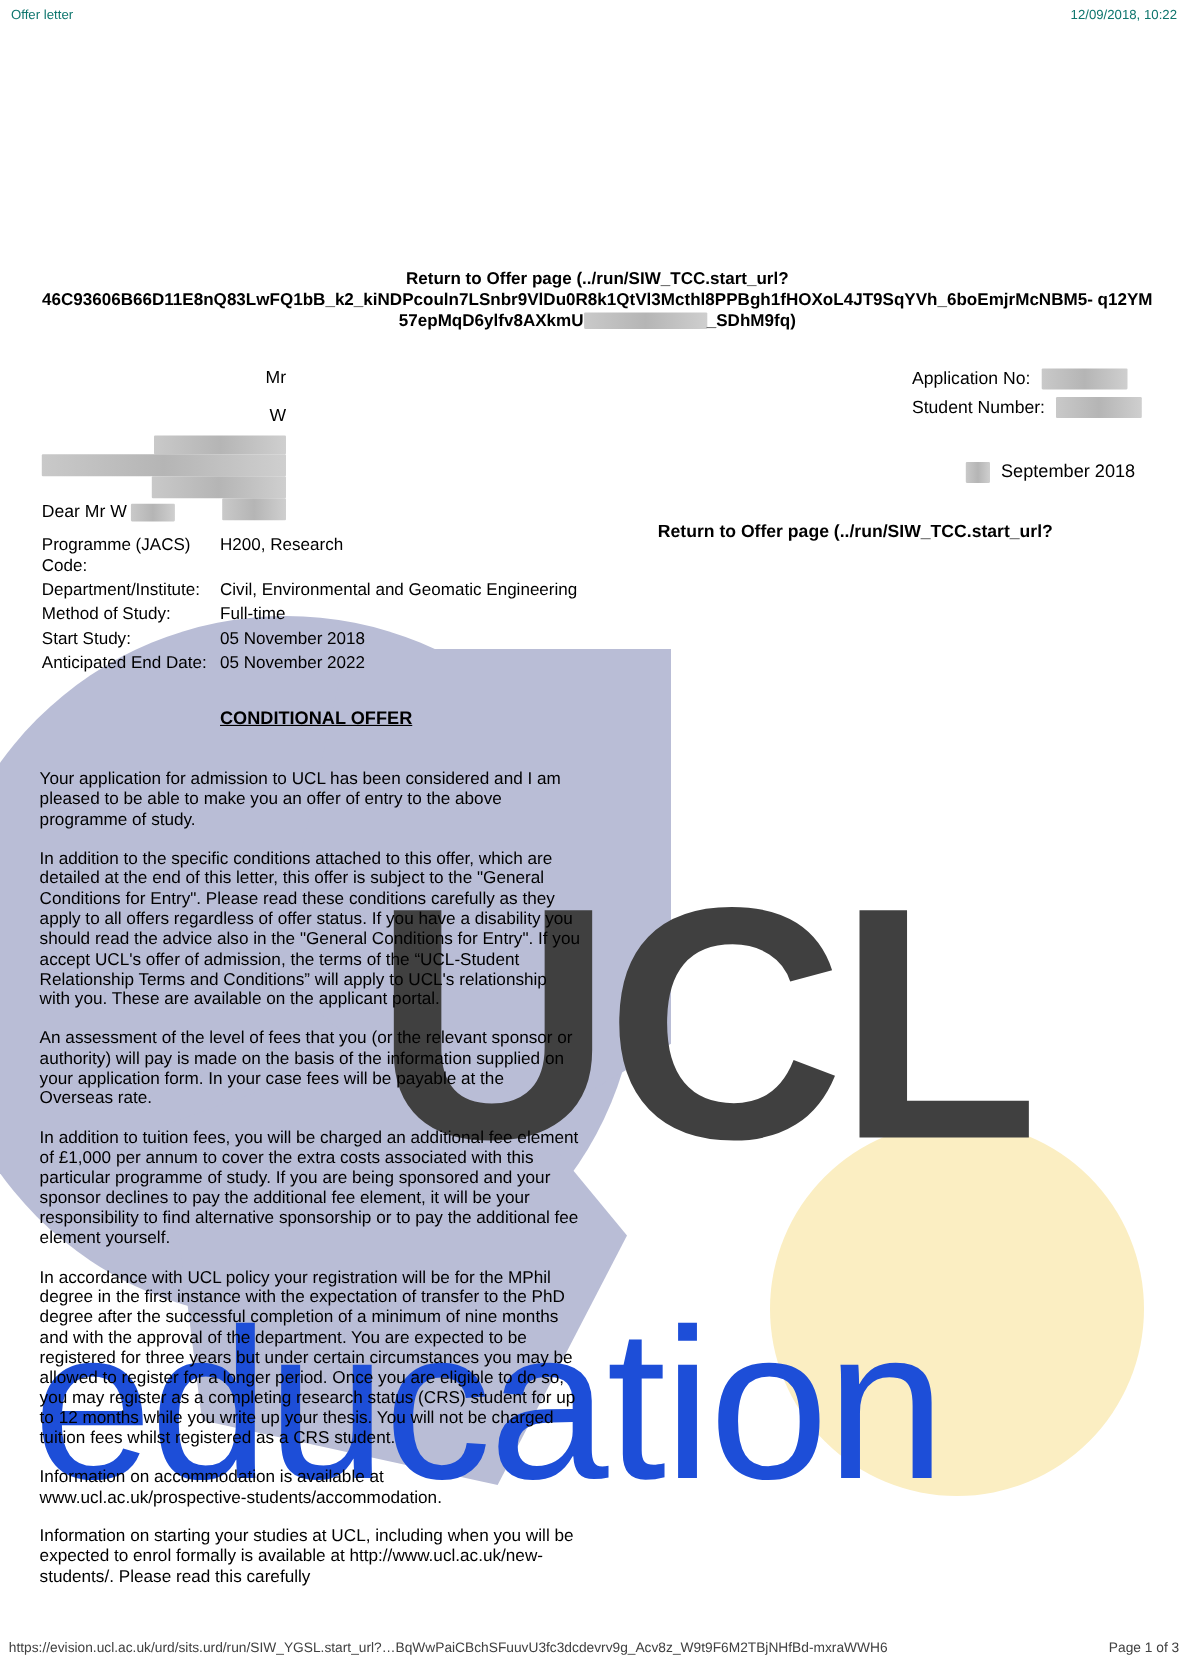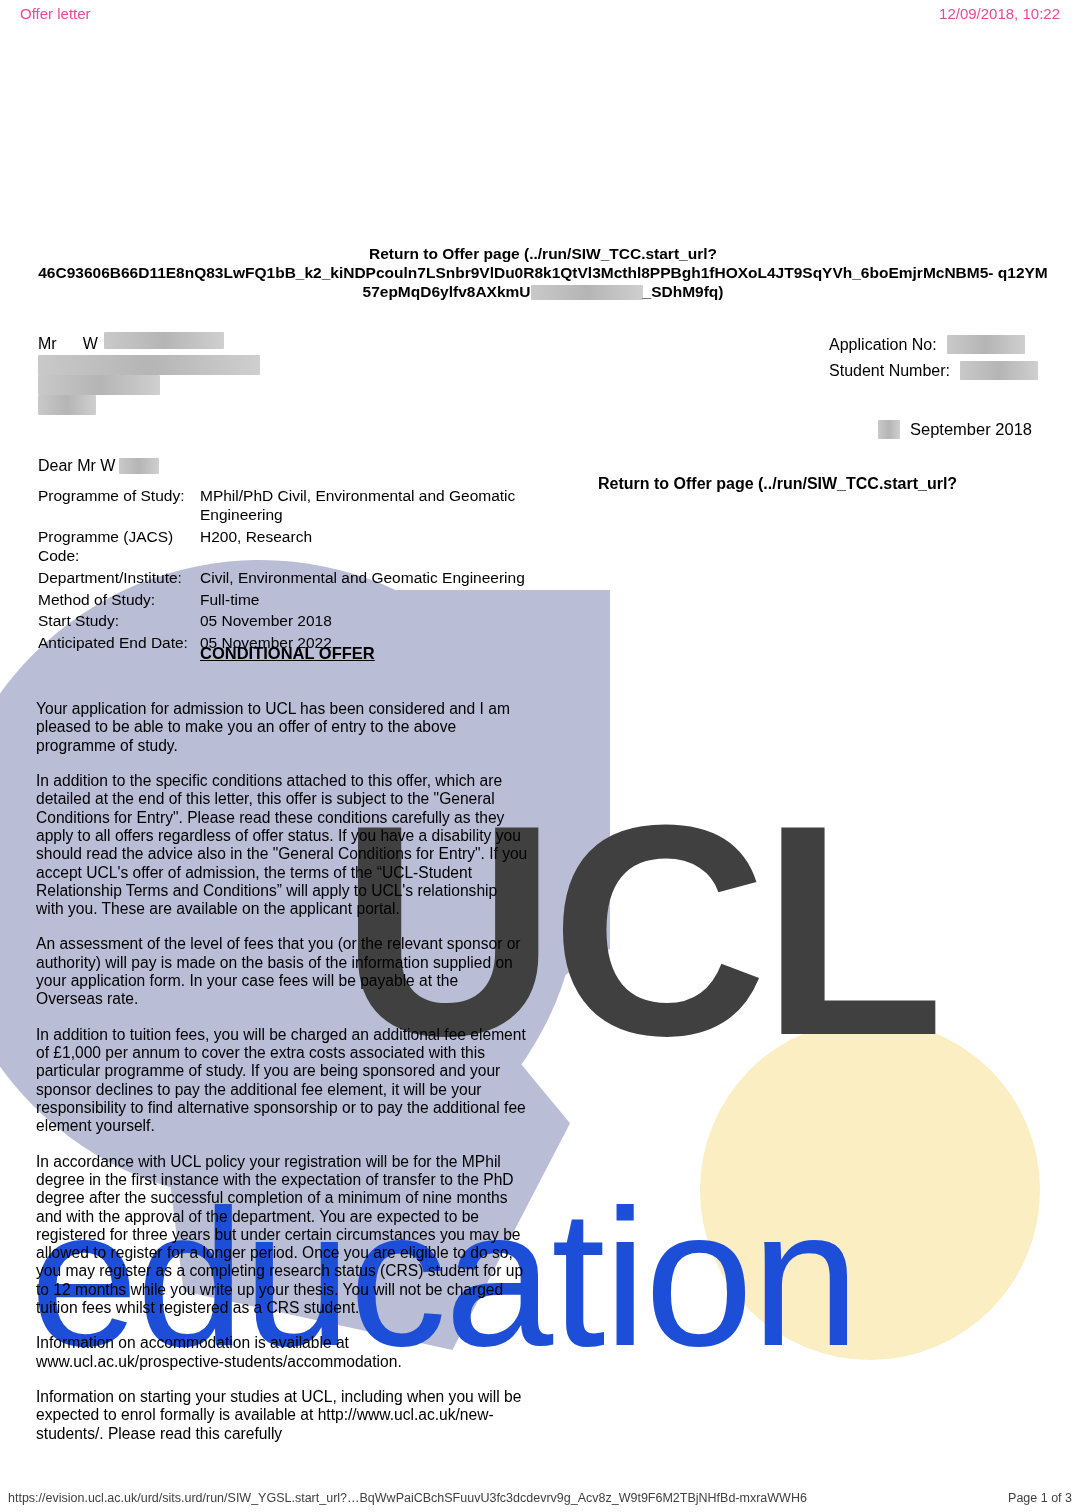--- a/index.html
+++ b/index.html
@@ -15,23 +15,23 @@
   }
 
   
   .print-header {
     position: absolute;
     top: 0; left: 0; right: 0;
     height: 26px;
     display: flex;
     align-items: center;
     justify-content: space-between;
-    padding: 0 20px;
-    font-size: 15px;
-    color: #ec4899;
+    padding: 0 10px;
+    font-size: 12px;
+    color: #0f766e;
   }
   .print-footer {
     position: absolute;
     bottom: 2px; left: 0; right: 0;
     height: 24px;
     display: flex;
     align-items: center;
     justify-content: space-between;
     padding: 0 8px;
     font-size: 12.5px;
@@ -127,21 +127,21 @@
     border-radius: 1px;
     vertical-align: middle;
   }
 
   .addr-block {
     position: absolute;
     left: 38px; top: 332px;
     font-size: 16px;
     line-height: 1.45;
   }
-  .addr-line { display: flex; align-items: flex-start; gap: 6px; }
+  .addr-line { display: flex; align-items: flex-end; gap: 6px; flex-direction: column; }
 
   .appno-block {
     position: absolute;
     right: 42px; top: 332px;
     text-align: right;
     font-size: 16px;
     line-height: 1.6;
   }
   .appno-row {
     display: flex;
@@ -268,24 +268,20 @@
     <span>September 2018</span>
   </div>
 
   <div class="salutation">
     <span>Dear Mr W</span>
     <span class="redact" style="width:40px;height:16px;"></span>
   </div>
 
   <div class="details">
     <div class="detail-row">
-      <div class="detail-label">Programme of Study:</div>
-      <div class="detail-value">MPhil/PhD Civil, Environmental and Geomatic Engineering</div>
-    </div>
-    <div class="detail-row">
       <div class="detail-label">Programme (JACS) Code:</div>
       <div class="detail-value">H200, Research</div>
     </div>
     <div class="detail-row">
       <div class="detail-label">Department/Institute:</div>
       <div class="detail-value">Civil, Environmental and Geomatic Engineering</div>
     </div>
     <div class="detail-row">
       <div class="detail-label">Method of Study:</div>
       <div class="detail-value">Full-time</div>

